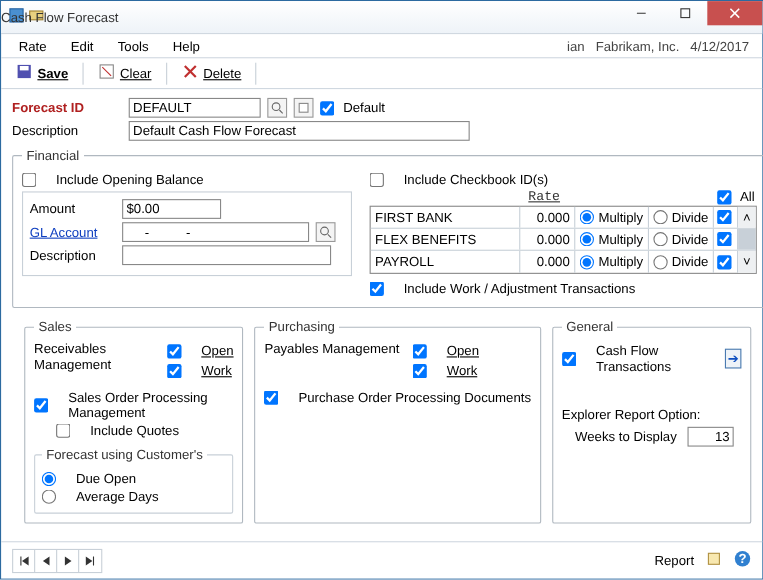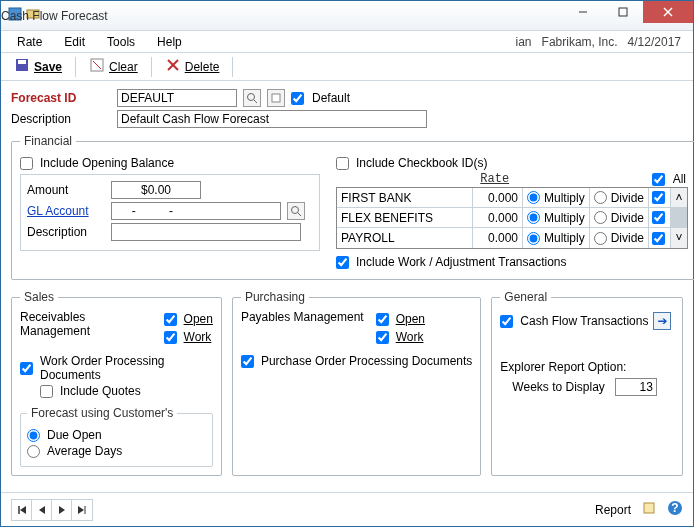--- a/index.html
+++ b/index.html
@@ -37,23 +37,23 @@
   .cb-box { flex:1; min-width: 0;}
   .cb-head { display:flex; align-items:center; justify-content:flex-end; gap:6px; margin-bottom:1px; padding-right:2px;}
   .cb-table { border:1px solid #888; }
   .cb-row { display:flex; align-items:center; height:20px; border-bottom:1px solid #c8d0d8;}
   .cb-row:last-child { border-bottom:none;}
   .cb-name { width:136px; padding:0 4px; border-right:1px solid #c8d0d8; height:100%; display:flex; align-items:center; overflow:hidden; white-space:nowrap;}
   .cb-rate { width:50px; text-align:right; padding:0 4px; border-right:1px solid #c8d0d8; height:100%; display:flex; align-items:center; justify-content:flex-end;}
   .cb-radio { display:flex; align-items:center; gap:2px; padding:0 4px; height:100%; border-right:1px solid #c8d0d8;}
   .cb-chk { width:22px; display:flex; align-items:center; justify-content:center; border-right:1px solid #c8d0d8; height:100%;}
   .cb-scroll { width:16px; display:flex; align-items:center; justify-content:center; background:#eef0f2; height:100%;}
-  .lower { display:flex; gap:10px; margin-top:10px;}
+  .lower { display:flex; gap:10px; margin-top:10px;margin-left:11px;}
   .lower fieldset { flex:1;}
-  .chkline { display:flex; align-items:center; gap:5px; margin:2px 0;}
+  .chkline { display:flex; align-items:center; gap:16px; margin:2px 0;}
   .chkcol { display:flex; flex-direction:column; margin-left:auto;text-decoration:underline;}
   .subgroup { border:1px solid #c8d0d8; padding:6px; margin-top:6px;}
   .statusbar { position:absolute; bottom:0; left:0; right:0; height:34px; border-top:1px solid #d0d8e0; display:flex; align-items:center; padding:0 10px; justify-content:space-between;}
   .navbtns { display:flex; border:1px solid #c8d0d8;}
   .navbtn { width:20px; height:20px; display:flex; align-items:center; justify-content:center; border-right:1px solid #c8d0d8;}
   .navbtn:last-child { border-right:none;}
   input[type=checkbox], input[type=radio] { margin:0 2px 0 0; }
   .small-input { width:42px; text-align:right; border:1px solid #888; height:18px; padding:1px 3px;}
   .arrowbtn { width:18px; height:18px; border:1px solid #4a7ab0; background:#eef3f8; display:inline-flex; align-items:center; justify-content:center; color:#1050c0;}
   .ratehdr { width:50px; text-align:center; color:#333; text-decoration:underline;font-family:Liberation Mono, monospace;}
@@ -161,21 +161,21 @@
       <legend>Financial</legend>
       <div class="financial-inner">
         <div class="ob-box">
           <div class="chkline">
             <input type="checkbox" style="">
             <span>Include Opening Balance</span>
           </div>
           <div class="ob-inner">
             <div class="ob-row">
               <div class="l">Amount</div>
-              <input type="text" class="field" style="width: 90px; text-align: center;" value="$0.00">
+              <input type="text" class="field" style="width: 90px; text-align: left;" value="$0.00">
             </div>
             <div class="ob-row">
               <div class="l link">GL Account</div>
               <input type="text" class="field" style="width: 170px;" value="     -          -">
               <span class="lookup">
                   <svg width="12" height="12">
                     <circle cx="5" cy="5" r="3.5" fill="none" stroke="#666"></circle>
                     <line x1="8" y1="8" x2="11" y2="11" stroke="#666"></line>
                   </svg>
                 </span>
@@ -267,21 +267,21 @@
                 <span>Open</span>
               </label>
             <label class="chkline">
                 <input type="checkbox" checked="" style="">
                 <span>Work</span>
               </label>
           </div>
         </div>
         <div class="chkline" style="margin-top:8px">
           <input type="checkbox" checked="" style="">
-          <span>Work Order Processing Documents</span>
+          <span>Sales Order Processing Management</span>
         </div>
         <div class="chkline" style="margin-left:20px">
           <input type="checkbox" style="">
           <span>Include Quotes</span>
         </div>
         <fieldset class="subgroup" style="margin-top:8px">
           <legend>Forecast using Customer's</legend>
           <label class="chkline">
               <input type="radio" name="fu" checked="" style="">
               <span>Due Open</span>

